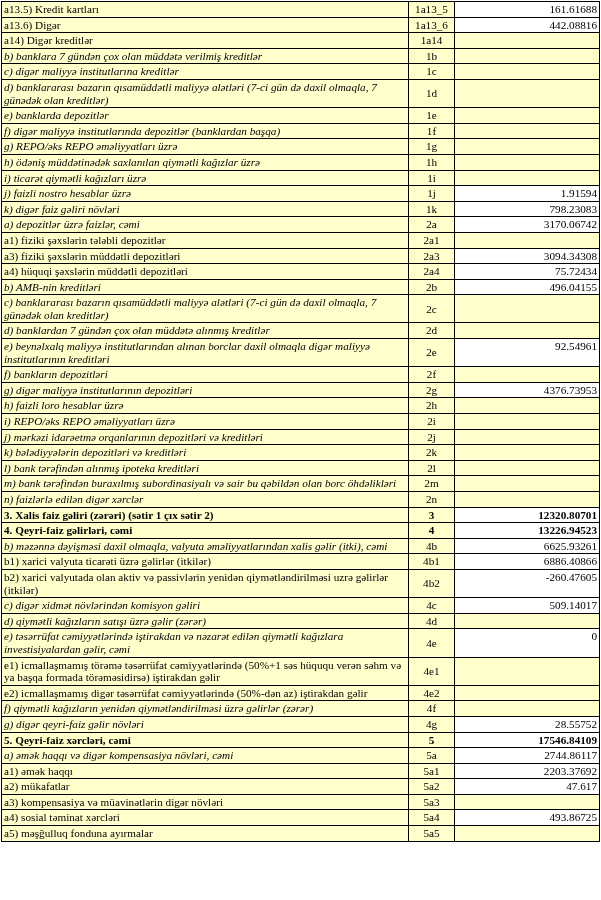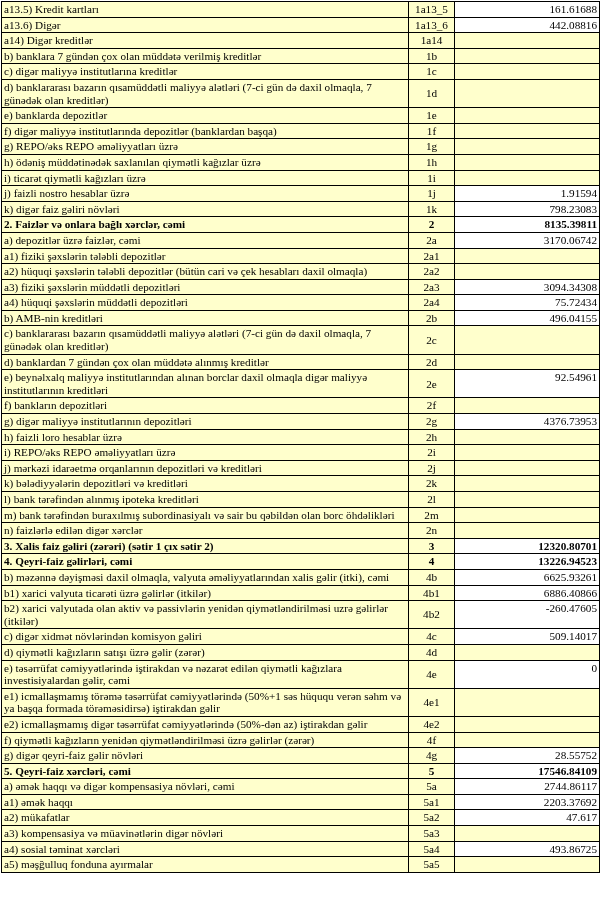--- a/index.html
+++ b/index.html
@@ -42,21 +42,21 @@
     padding-right: 3px;
   }
   td.value-cell.filled {
     background: var(--filled-bg, #FFFFFF);
     padding-left: 36px;
   }
   tr.bold td {
     font-weight: bold;
   }
   td.lvl0 { padding-left: 4px; }
-  td.lvl1 { padding-left: 8px; }
+  td.lvl1 { padding-left: 8px; font-style: italic; }
   td.lvl2 { padding-left: 24px; }
   td.lvl3 { padding-left: 32px; margin-top: 12px; }
 </style>
 </head>
 <body>
 
 <table class="fin-table">
   <colgroup>
     <col style="width:407px">
     <col style="width:46px">
@@ -121,38 +121,28 @@
       <tr>
         <td class="label-cell lvl1">j) faizli nostro hesablar üzrə</td>
         <td class="code-cell">1j</td>
         <td class="value-cell filled">1.91594</td>
       </tr>
       <tr>
         <td class="label-cell lvl1">k) digər faiz gəliri növləri</td>
         <td class="code-cell">1k</td>
         <td class="value-cell filled">798.23083</td>
       </tr>
-      <tr class="bold">
-        <td class="label-cell lvl0">2. Faizlər və onlara bağlı xərclər, cəmi</td>
-        <td class="code-cell">2</td>
-        <td class="value-cell filled">8135.39811</td>
-      </tr>
       <tr>
         <td class="label-cell lvl1">a) depozitlər üzrə faizlər, cəmi</td>
         <td class="code-cell">2a</td>
         <td class="value-cell filled">3170.06742</td>
       </tr>
       <tr>
         <td class="label-cell lvl2">a1) fiziki şəxslərin tələbli depozitlər</td>
         <td class="code-cell">2a1</td>
-        <td class="value-cell"></td>
-      </tr>
-      <tr>
-        <td class="label-cell lvl2">a2) hüquqi şəxslərin tələbli depozitlər (bütün cari və çek hesabları daxil olmaqla)</td>
-        <td class="code-cell">2a2</td>
         <td class="value-cell"></td>
       </tr>
       <tr>
         <td class="label-cell lvl2">a3) fiziki şəxslərin müddətli depozitləri</td>
         <td class="code-cell">2a3</td>
         <td class="value-cell filled">3094.34308</td>
       </tr>
       <tr>
         <td class="label-cell lvl2">a4) hüquqi şəxslərin müddətli depozitləri</td>
         <td class="code-cell">2a4</td>

